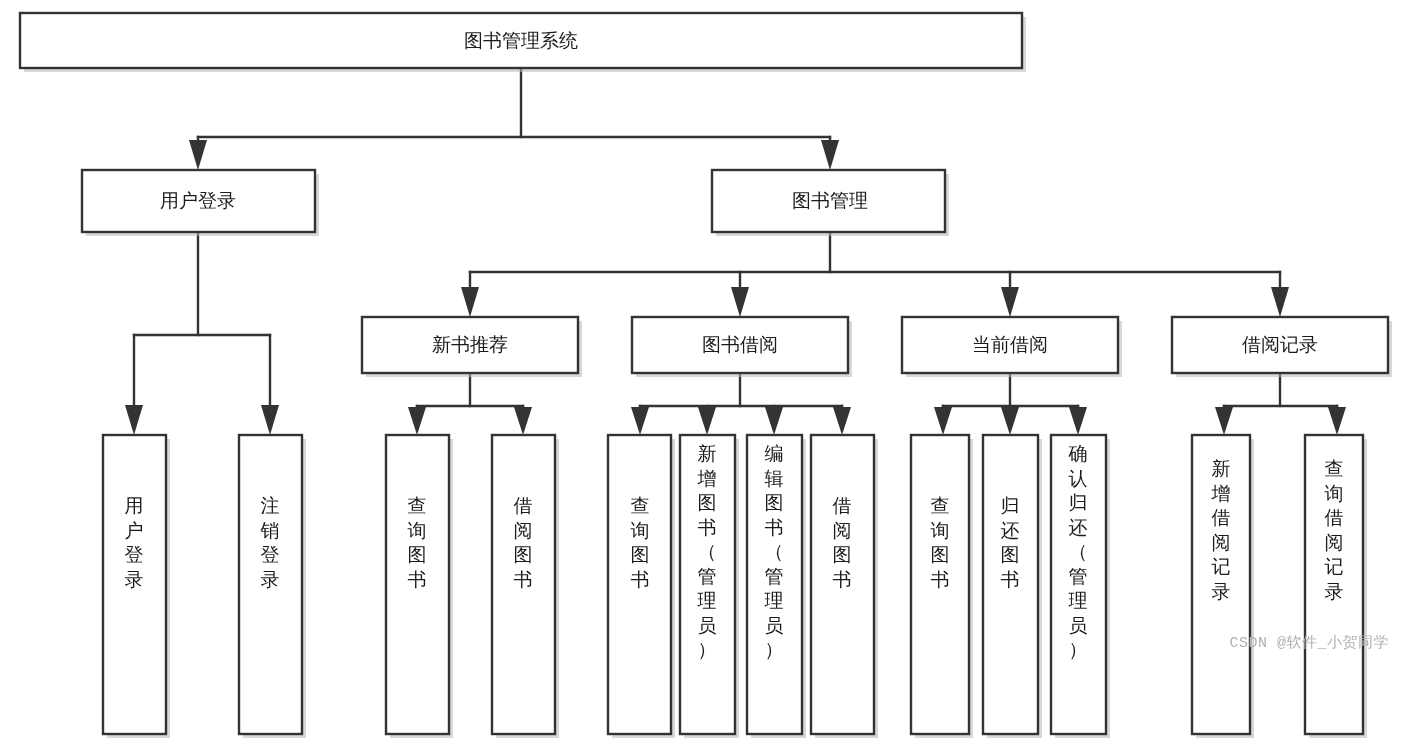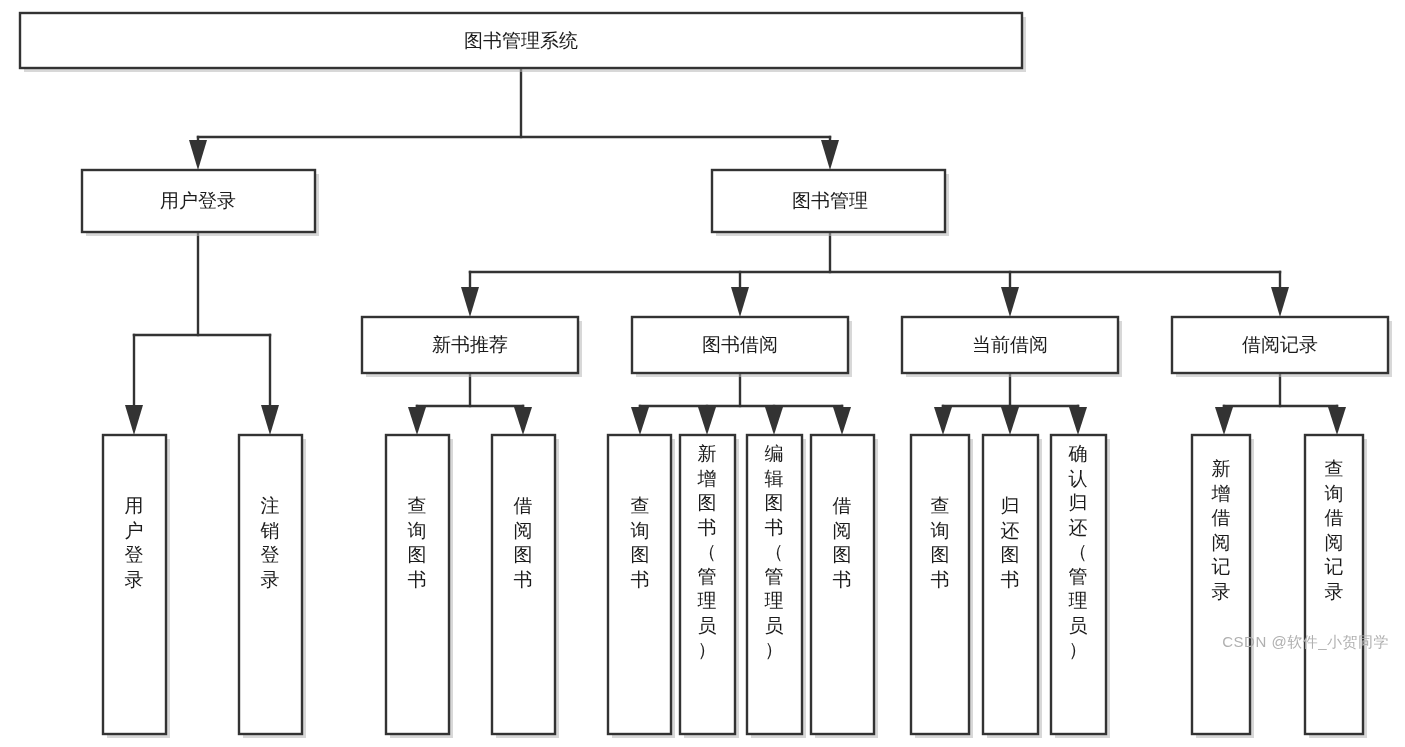--- a/index.html
+++ b/index.html
@@ -54,21 +54,21 @@
   .node-label-v {
     font-family: "Liberation Sans", "DejaVu Sans", sans-serif;
     font-size: 19px;
     fill: #1b1b1b;
     text-anchor: middle;
   }
   .watermark {
     position: absolute;
     right: 16px;
     bottom: 6px;
-    font-family: Liberation Sans, sans-serif;
+    font-family: Liberation Mono, monospace;
     font-size: 15px;
     color: #b0b0b0;
     white-space: nowrap;
     letter-spacing: 0.5px;
   }
 </style>
 </head>
 <body>
 
 <div id="diagram-root">

